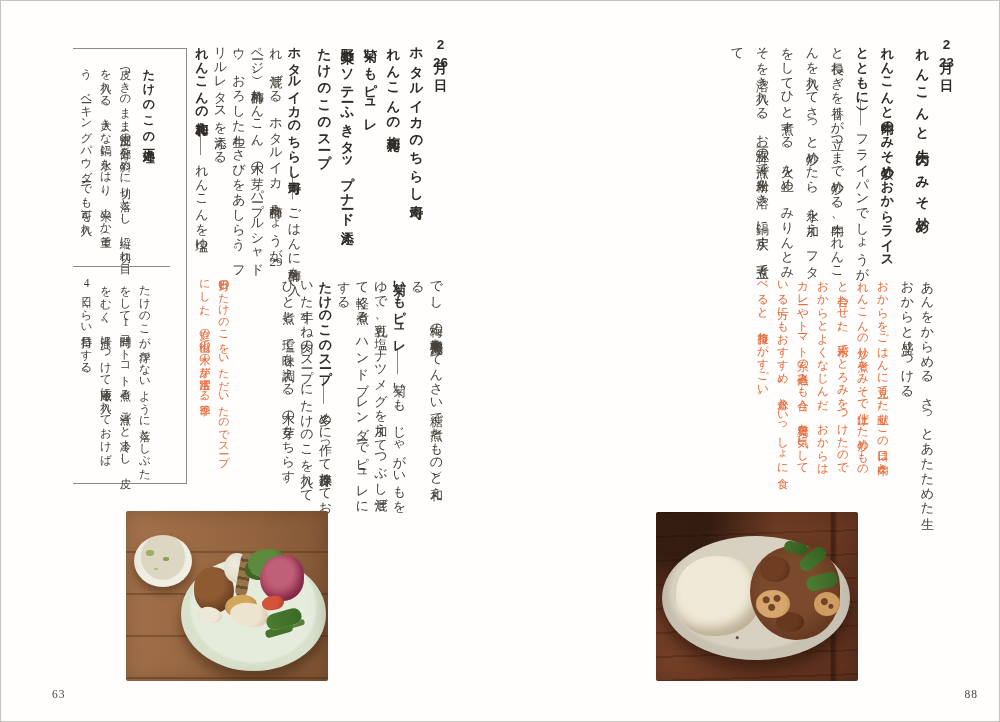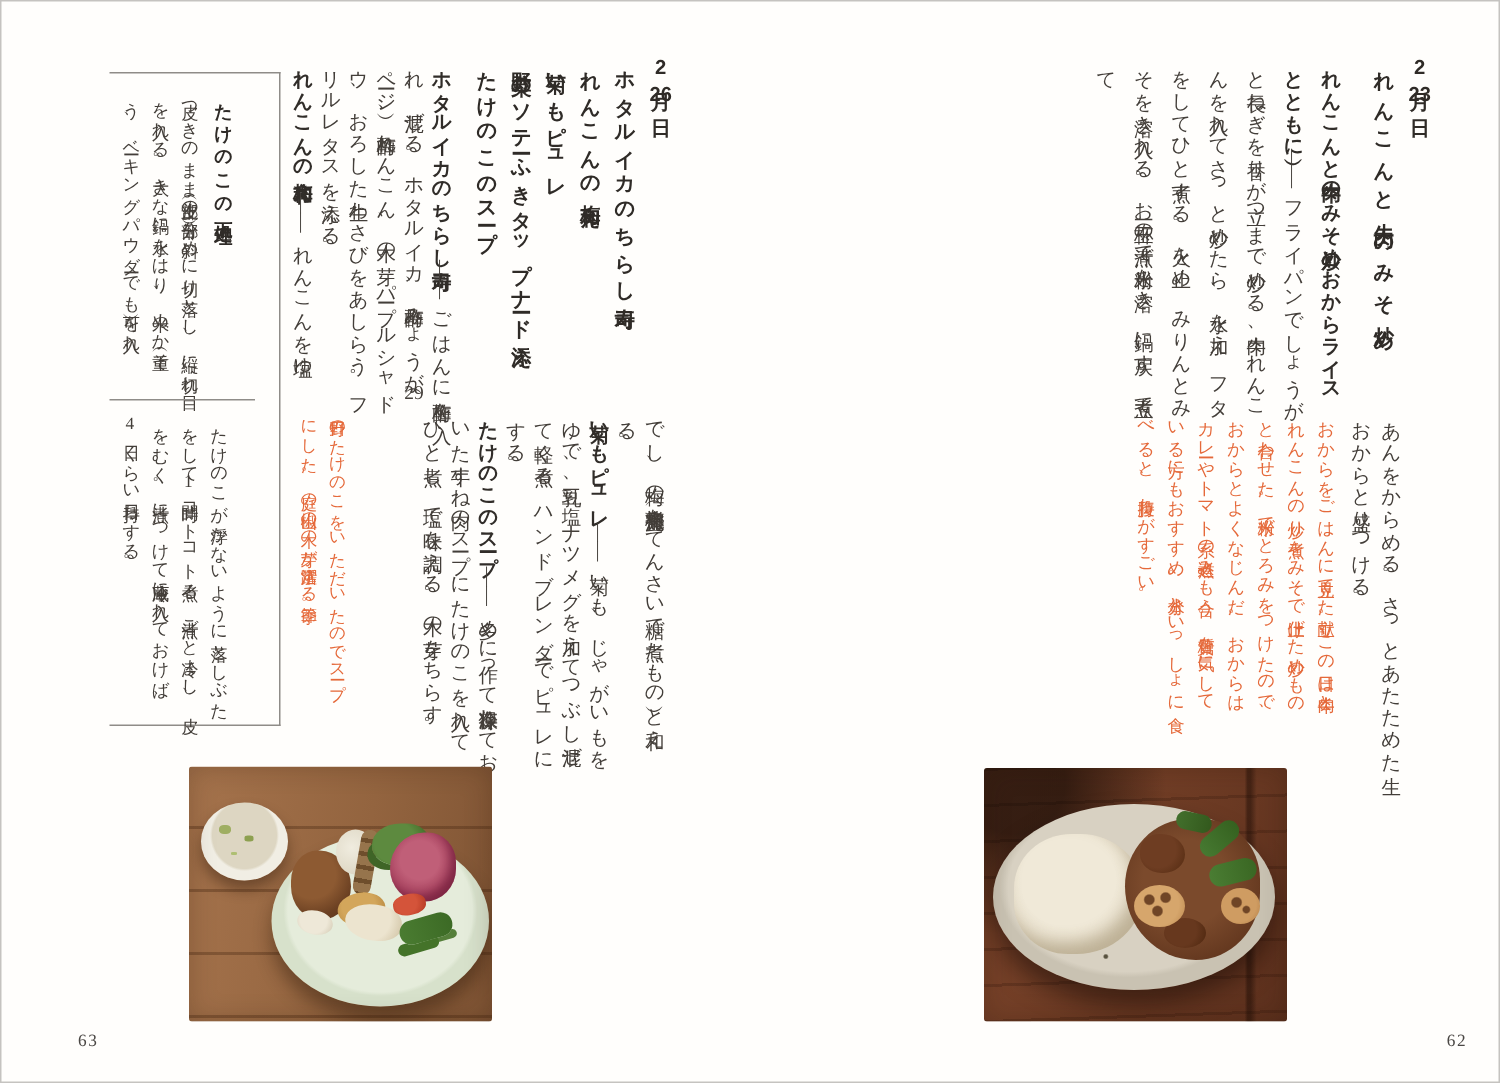--- a/index.html
+++ b/index.html
@@ -275,16 +275,16 @@
       <div class="blob food-stirfry"></div>
       <div class="blob food-beef1"></div>
       <div class="blob food-beef2"></div>
       <div class="blob food-lotus1"></div>
       <div class="blob food-lotus2"></div>
       <div class="blob food-pea1"></div>
       <div class="blob food-pea2"></div>
       <div class="blob food-pea3"></div>
     </div>
 
-    <div class="folio folio-right">62</div>
+    <div class="folio folio-right">88</div>
   </section>
 
 </div>
 
 </body></html>

